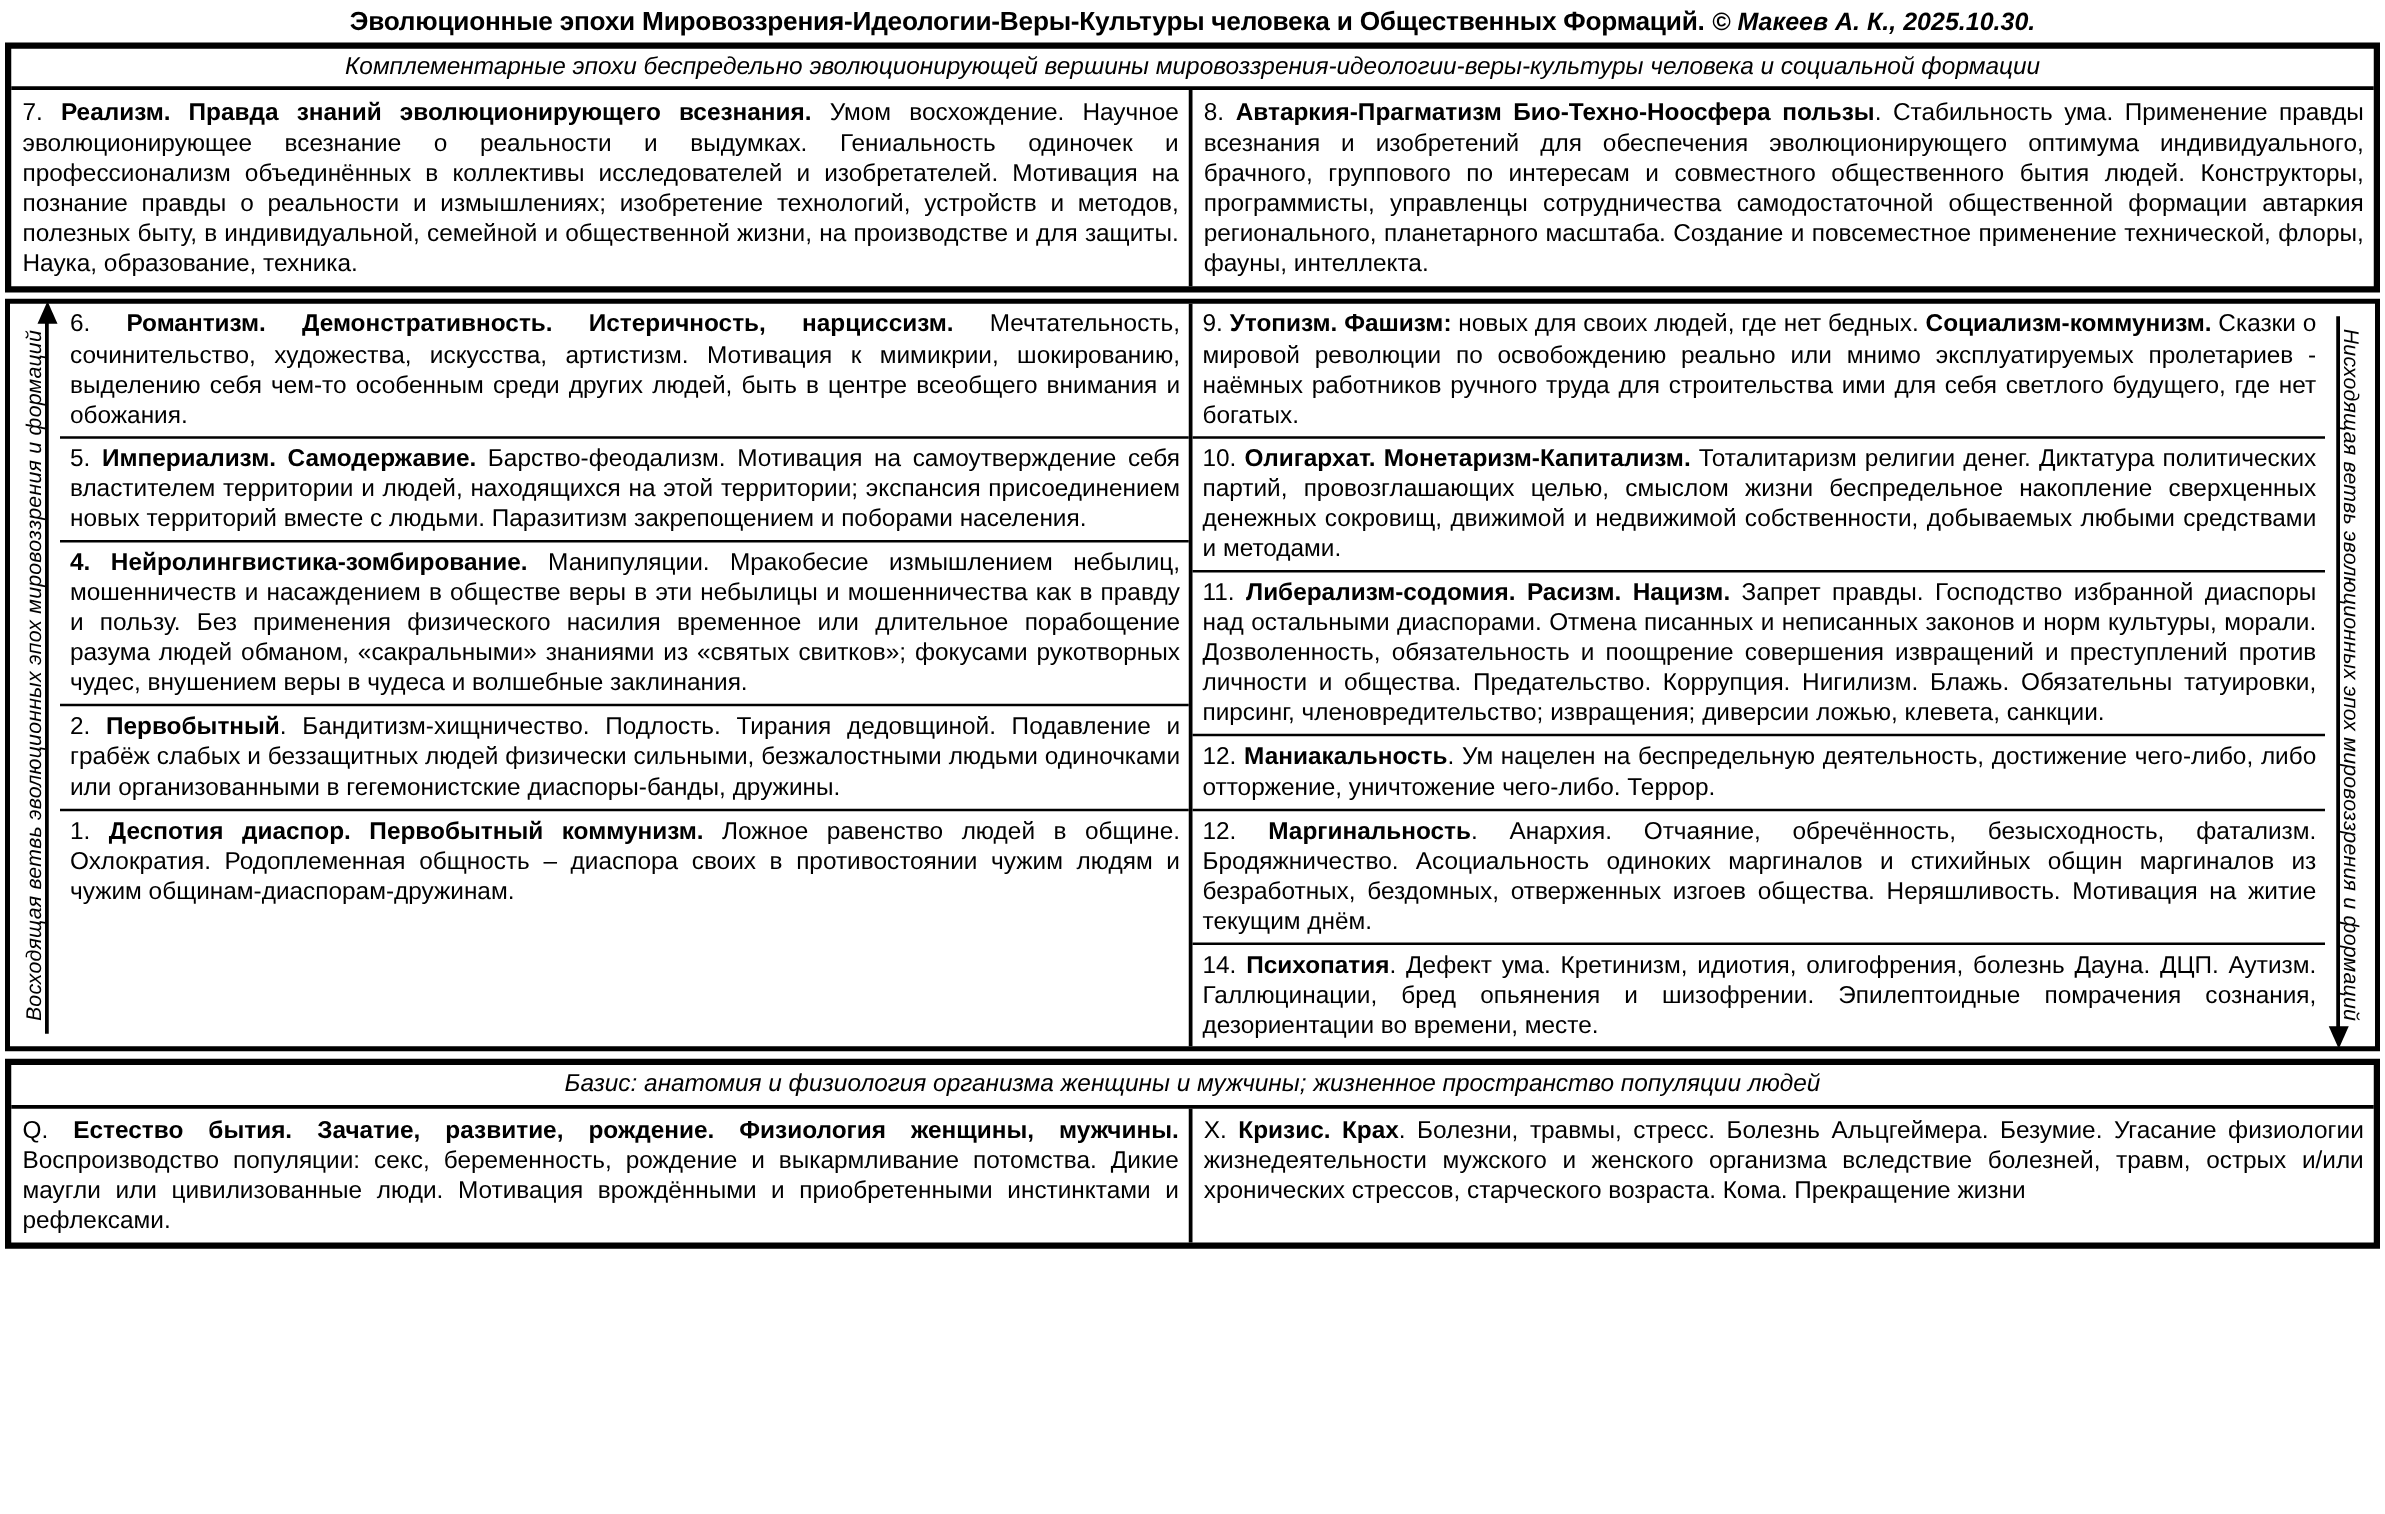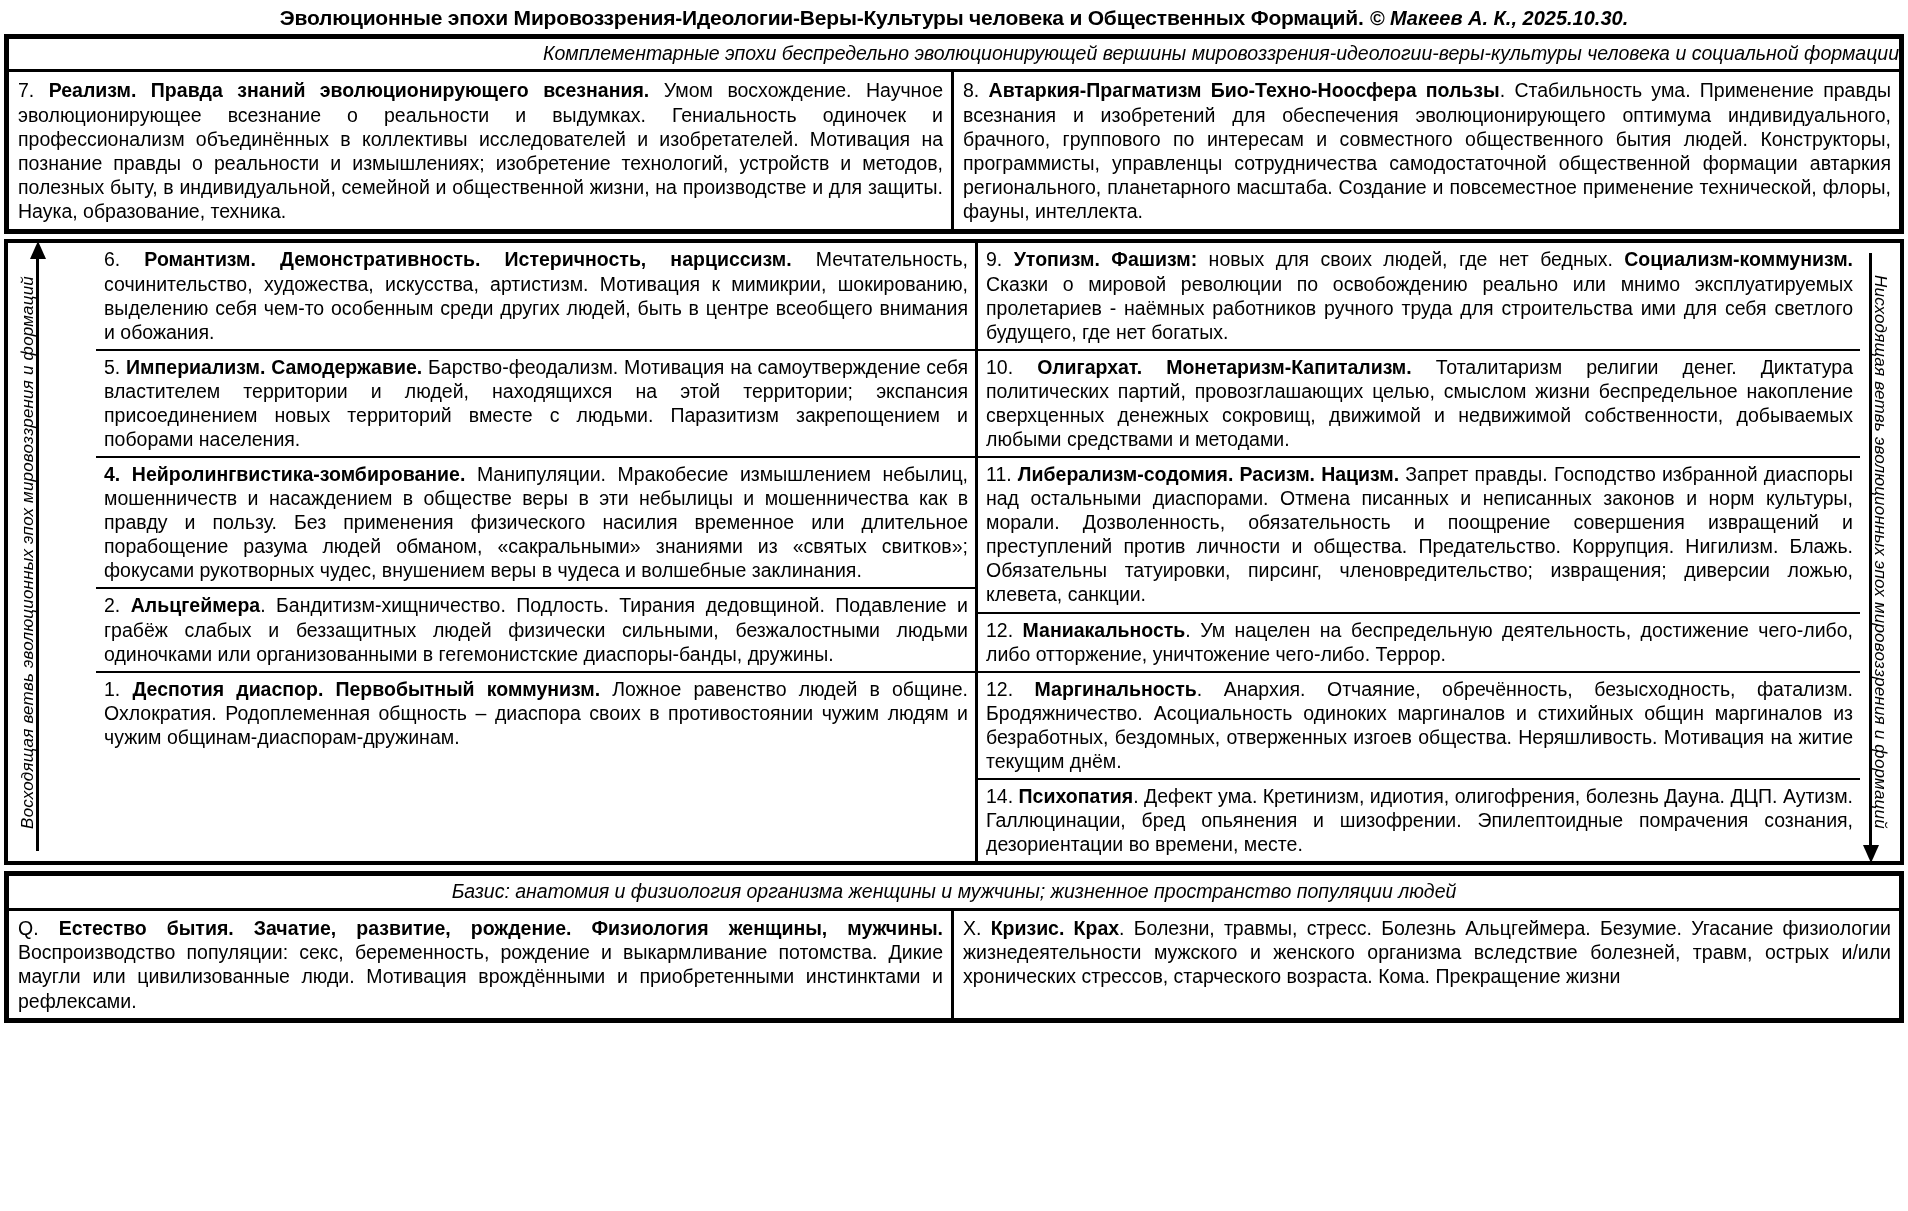--- a/index.html
+++ b/index.html
@@ -45,21 +45,21 @@
   }
 
   
   .top-frame {
     margin: 0 4px;
     border: 5px solid #000;
     box-sizing: border-box;
   }
   .subtitle-row {
     border-bottom: 3px solid #000;
-    text-align: right;
+    text-align: center;
     font-style: italic;
     font-size: 19.5px;
     padding: 4px 0 5px 0;
     line-height: 1.1;
   }
   .top-cells {
     display: flex;
   }
   .top-cell {
     width: 50%;
@@ -115,21 +115,20 @@
   }
   .axis.left .arrow-head { top: -2px; border-bottom: 18px solid #000; }
   .axis.right .arrow-head { bottom: -2px; border-top: 18px solid #000; }
   .axis.right .arrow-line { left: 9px; }
   .axis.right .arrow-head { left: 3px; }
 
   .columns {
     flex: 1 1 auto;
     display: flex;
     min-width: 0;
-    margin-left: 48px;
   }
   .col {
     width: 50%;
     box-sizing: border-box;
     display: flex;
     flex-direction: column;
     min-width: 0;
   }
   .col.left { border-right: 3px solid #000; }
 
@@ -217,21 +216,21 @@
           <b>Империализм. Самодержавие.</b>
           <span>Барство-феодализм. Мотивация на самоутверждение себя властителем территории и людей, находящихся на этой территории; экспансия присоединением новых территорий вместе с людьми. Паразитизм закрепощением и поборами населения.</span>
         </div>
         <div class="cell">
           <b>4.</b>
           <b>Нейролингвистика-зомбирование.</b>
           <span>Манипуляции. Мракобесие измышлением небылиц, мошенничеств и насаждением в обществе веры в эти небылицы и мошенничества как в правду и пользу. Без применения физического насилия временное или длительное порабощение разума людей обманом, «сакральными» знаниями из «святых свитков»; фокусами рукотворных чудес, внушением веры в чудеса и волшебные заклинания.</span>
         </div>
         <div class="cell">
           <span>2.</span>
-          <b>Альцгеймера</b><span>. Бандитизм-хищничество. Подлость. Тирания дедовщиной. Подавление и грабёж слабых и беззащитных людей физически сильными, безжалостными людьми одиночками или организованными в гегемонистские диаспоры-банды, дружины.</span>
+          <b>Первобытный</b><span>. Бандитизм-хищничество. Подлость. Тирания дедовщиной. Подавление и грабёж слабых и беззащитных людей физически сильными, безжалостными людьми одиночками или организованными в гегемонистские диаспоры-банды, дружины.</span>
         </div>
         <div class="cell last">
           <span>1.</span>
           <b>Деспотия диаспор. Первобытный коммунизм.</b>
           <span>Ложное равенство людей в общине. Охлократия. Родоплеменная общность – диаспора своих в противостоянии чужим людям и чужим общинам-диаспорам-дружинам.</span>
         </div>
       </div>
 
       <div class="col right">
         <div class="cell">

